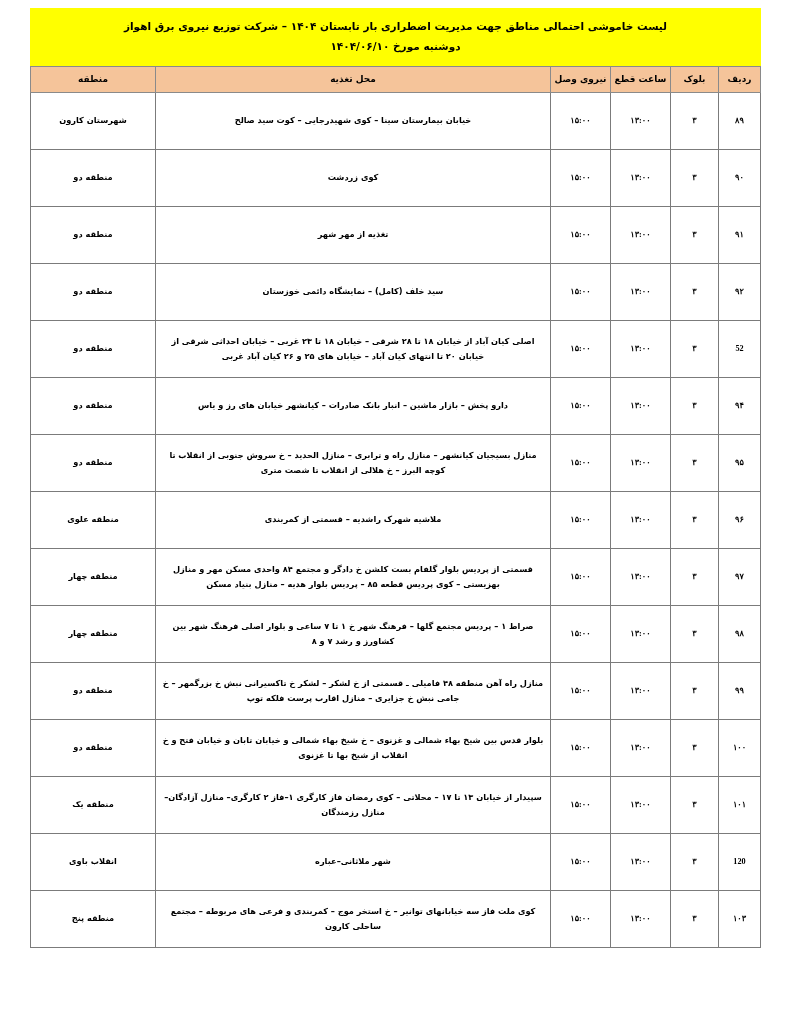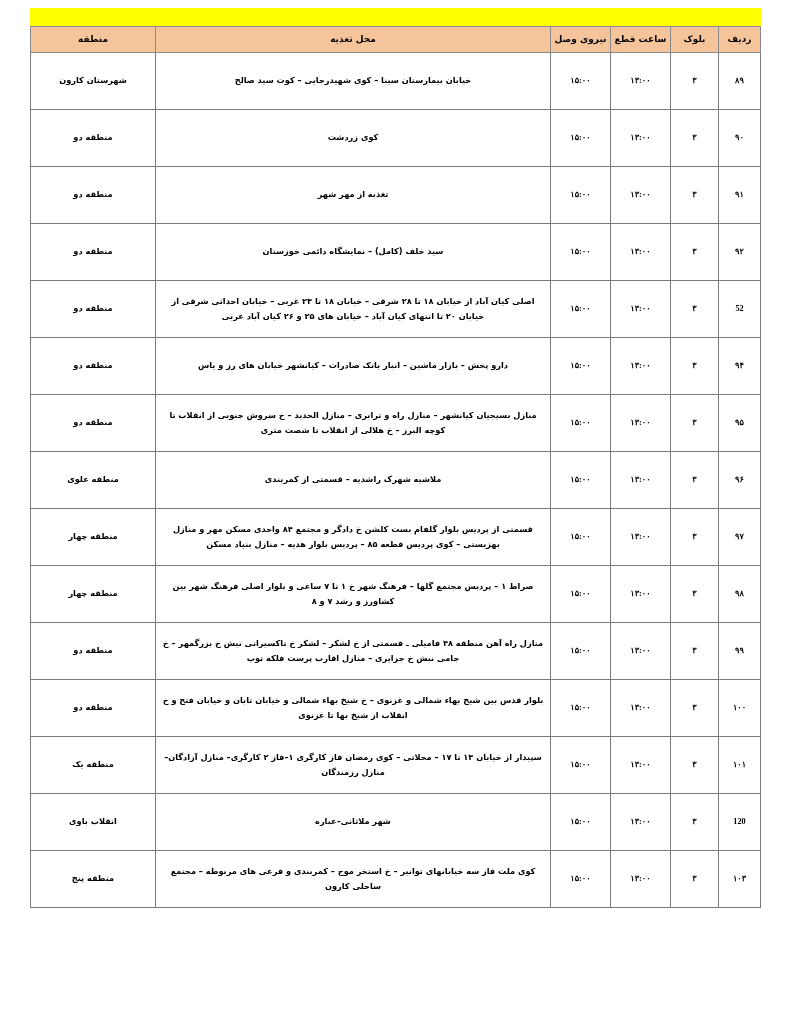--- a/index.html
+++ b/index.html
@@ -85,20 +85,22 @@
     margin-top: 40px;
   }
   tbody tr { height: 57px; }
 </style>
 </head>
 <body>
 
 <div id="page">
 
   <div class="banner">
+    <div class="line">لیست خاموشی احتمالی مناطق جهت مدیریت اضطراری بار تابستان ۱۴۰۴ – شرکت توزیع نیروی برق اهواز</div>
+    <div class="line">دوشنبه مورخ ۱۴۰۴/۰۶/۱۰</div>
   </div>
 
   <table class="sched">
     <colgroup>
       <col class="c-radif">
       <col class="c-block">
       <col class="c-off">
       <col class="c-on">
       <col class="c-feed">
       <col class="c-zone">

